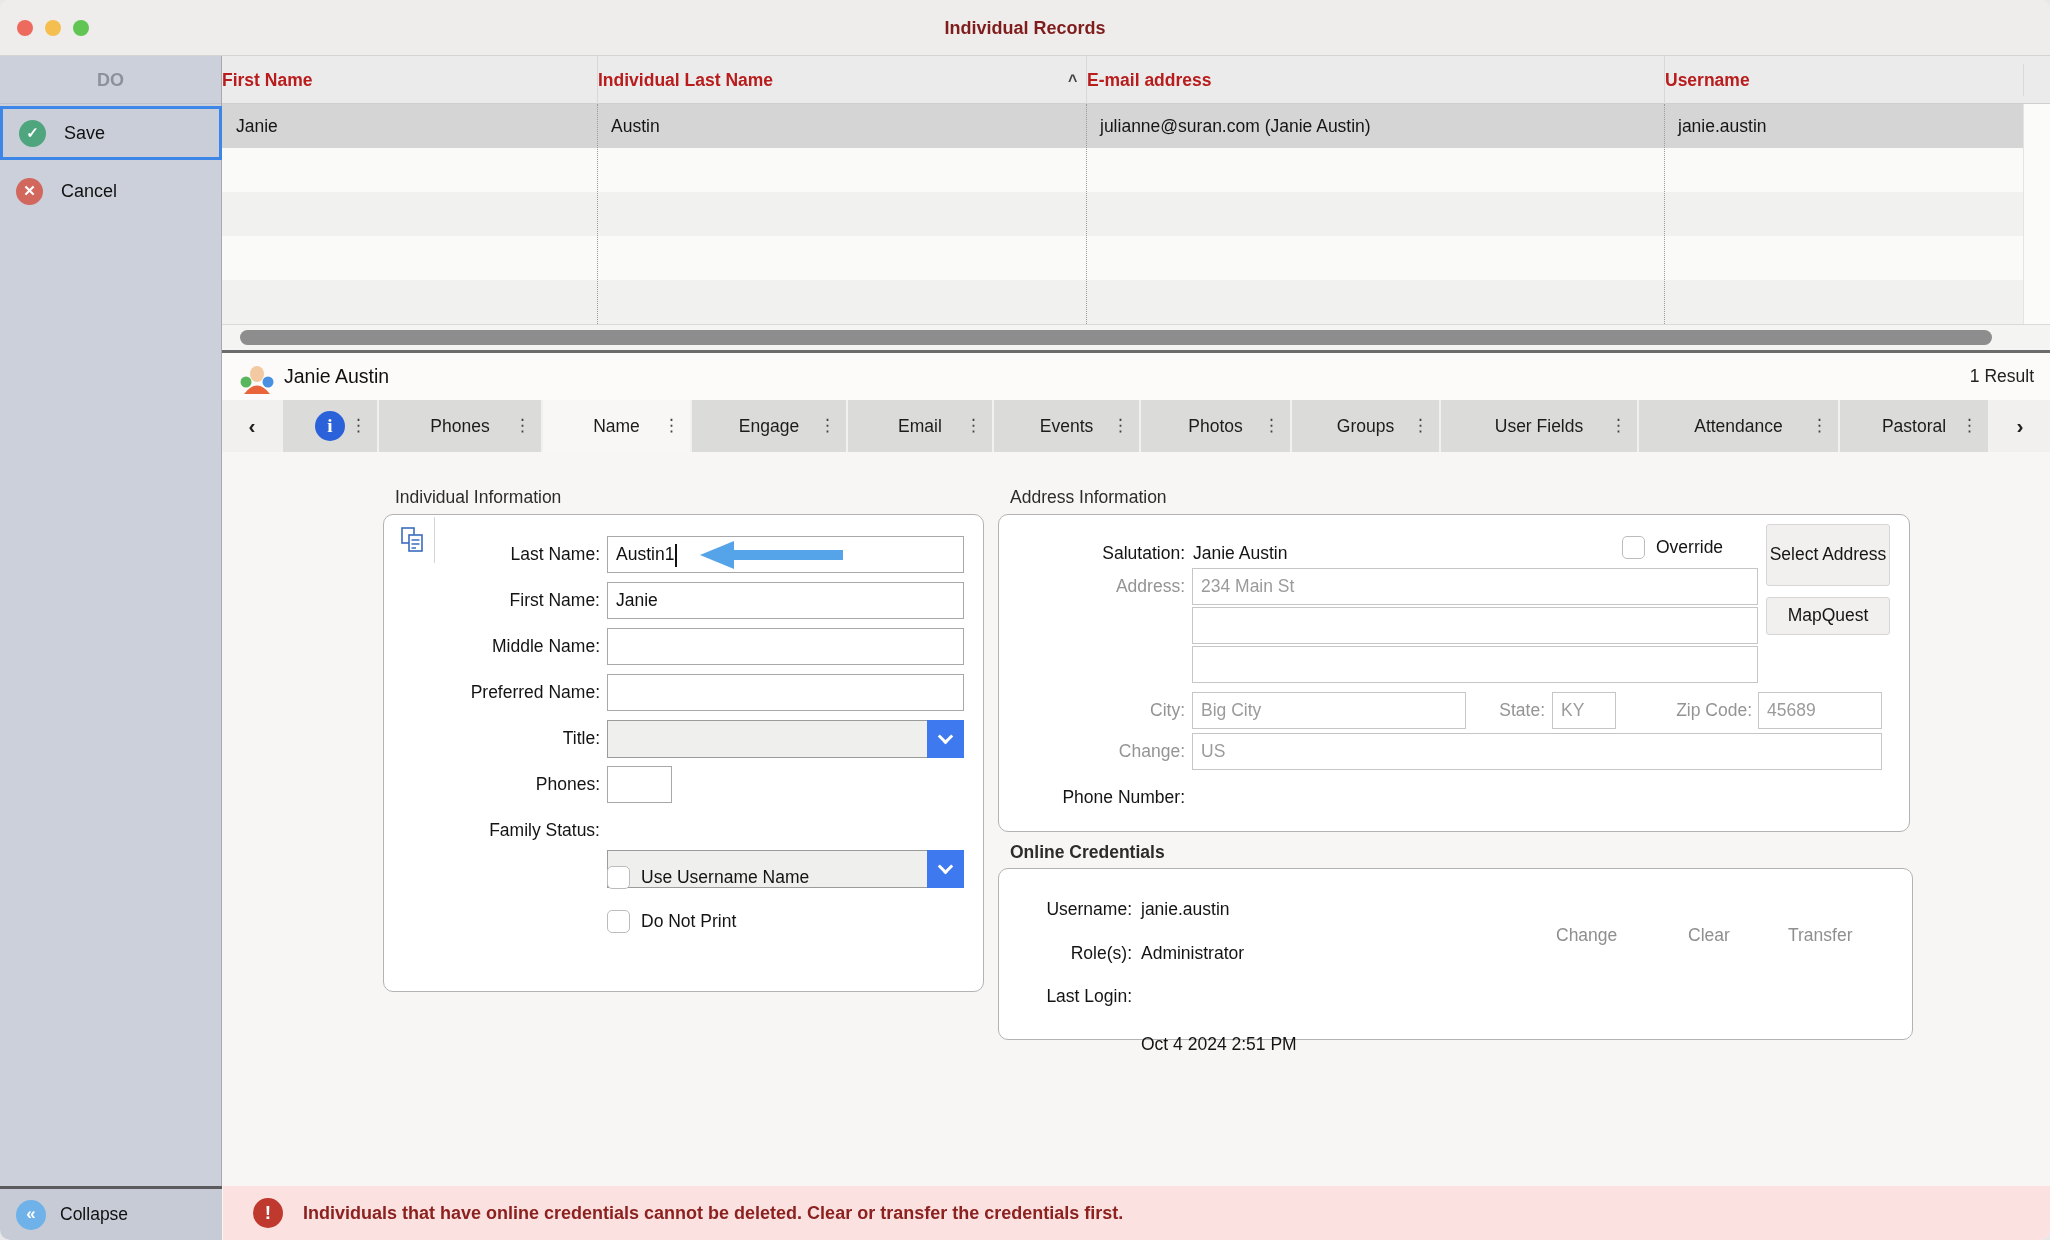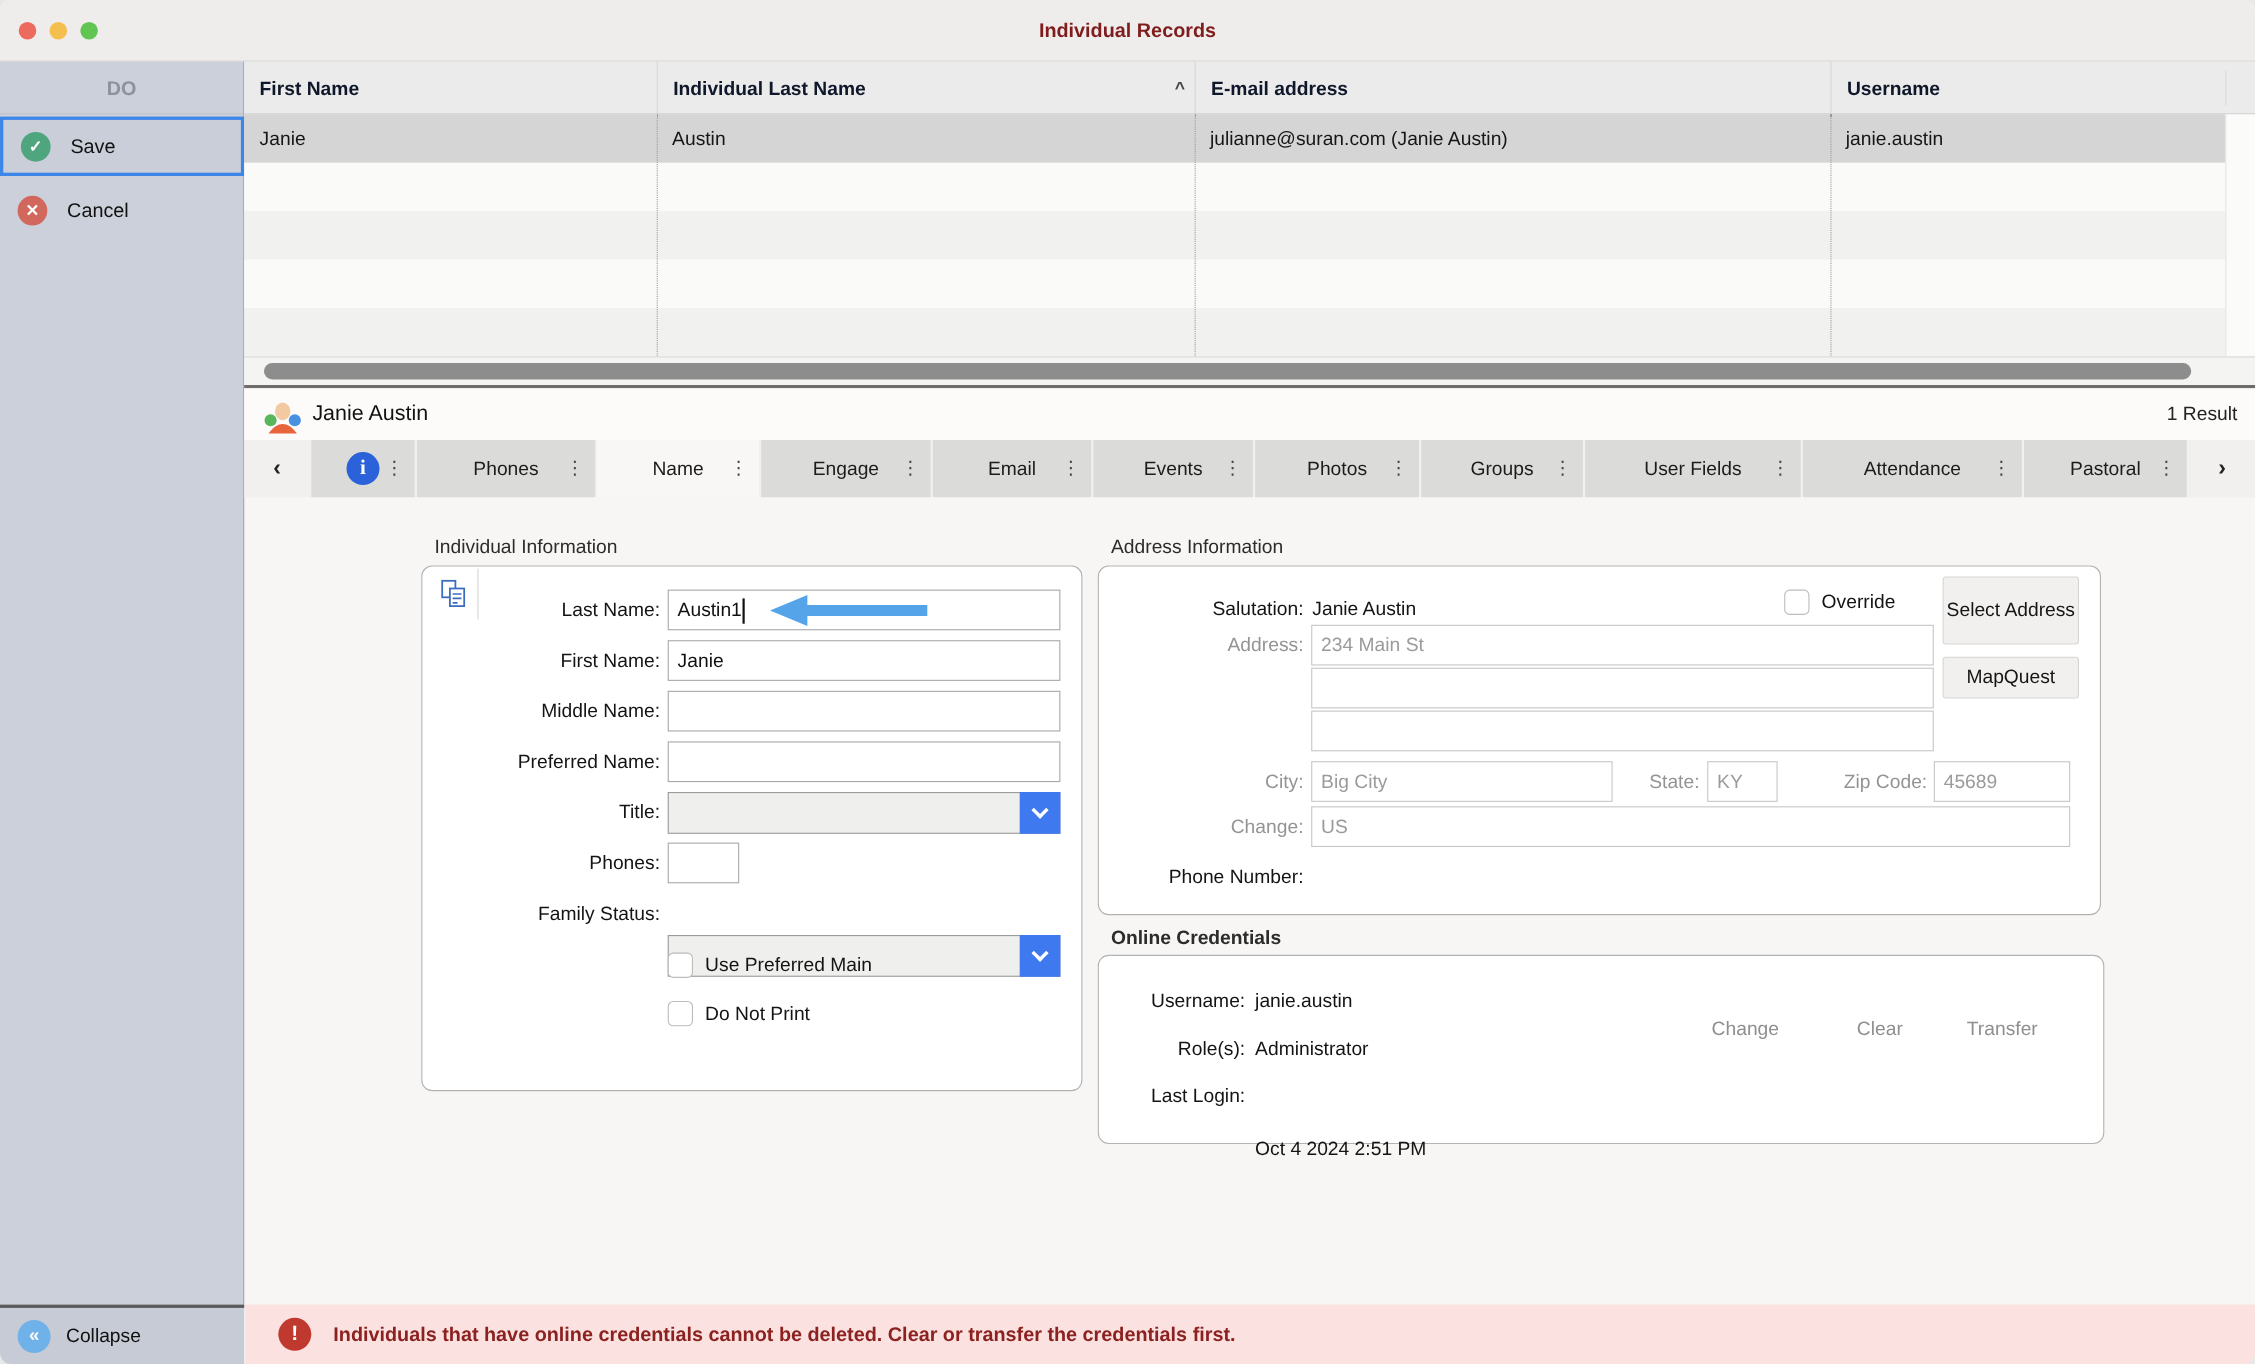--- a/index.html
+++ b/index.html
@@ -16,21 +16,21 @@
   .sidebar { left:0; top:56px; width:222px; height:1130px; background:#cbd0da; border-right:1px solid #a9a9ad; }
   .do-header { left:0; top:0; width:100%; height:48px; line-height:48px; text-align:center; font-weight:bold; font-size:18px; color:#8c919b; border-bottom:1px solid #bcc1cb; }
   .side-item { left:0; width:222px; height:54px; display:flex; align-items:center; gap:18px; padding-left:16px; font-size:18px; color:#111; }
   .side-item.selected { border:3px solid #3c86e8; background:#c9ced9; }
   .circle-ic { width:27px; height:27px; border-radius:50%; display:flex; align-items:center; justify-content:center; color:#fff; font-size:15px; font-weight:bold; flex:none; }
   .collapse-row { left:0; top:1186px; width:222px; height:54px; background:#c6cbd5; border-top:3px solid #5b5b5e; display:flex; align-items:center; gap:14px; padding-left:16px; font-size:17.5px; color:#111; }
   .collapse-ic { width:30px; height:30px; border-radius:50%; background:#6fb1e9; color:#fff; display:flex; align-items:center; justify-content:center; font-size:17px; font-weight:bold; padding-bottom:2px; }
 
   
   .thead { left:222px; top:56px; width:1828px; height:48px; background:#ebebeb; border-bottom:1px solid #cfcfcf; }
-  .th { top:0; height:48px; line-height:48px; padding-left:14px; font-weight:bold; font-size:17.5px; color:#0f172a; border-left:1px solid #d8d8d8; white-space:nowrap; overflow:hidden; }
+  .th { top:0; height:48px; line-height:48px; font-weight:bold; font-size:17.5px; color:#b91c1c; border-left:1px solid #d8d8d8; white-space:nowrap; overflow:hidden; }
   .th:first-child { border-left:none; }
   .sort-caret { right:18px; top:0; height:48px; line-height:50px; font-size:16px; color:#444; font-weight:bold; }
   .rows { left:222px; top:104px; width:1801px; height:220px; }
   .trow { left:0; width:1801px; height:44px; }
   .cell { top:0; height:44px; line-height:44px; padding-left:14px; font-size:17.5px; color:#161616; white-space:nowrap; overflow:hidden; }
   .dotline { top:104px; height:220px; width:0; border-left:1px dotted #9a9a9a; }
   .vtrack { left:2023px; top:104px; width:27px; height:220px; background:#fbfbfa; border-left:1px solid #e4e4e3; }
   .hscroll { left:222px; top:324px; width:1828px; height:26px; background:#f4f4f3; border-top:1px solid #dadad9; }
   .hthumb { left:18px; top:5px; width:1752px; height:15px; border-radius:8px; background:#8d8d8d; }
   .darkdiv { left:222px; top:350px; width:1828px; height:3px; background:#6c6c6c; }
@@ -243,21 +243,21 @@
 
   <div class="abs flabel" style="left:300px;top:812px;width:300px;">Family Status:</div>
   <div class="abs dropdown" style="left:607px;top:812px;width:357px;">
     <span class="dd-btn">
         <span class="chev-down"></span>
       </span>
   </div>
 
   <div class="abs cb-row" style="left:607px;top:866px;">
     <span class="checkbox"></span>
-    <span>Use Preferred Main</span>
+    <span>Use Username Name</span>
   </div>
   <div class="abs cb-row" style="left:607px;top:910px;">
     <span class="checkbox"></span>
     <span>Do Not Print</span>
   </div>
 
   <div class="abs section-title" style="left:1010px;top:487px;">Address Information</div>
   <div class="abs panel" style="left:998px;top:514px;width:912px;height:318px;"></div>
 
   <div class="abs flabel" style="left:985px;top:540px;width:200px;height:26px;line-height:26px;">Salutation:</div>

